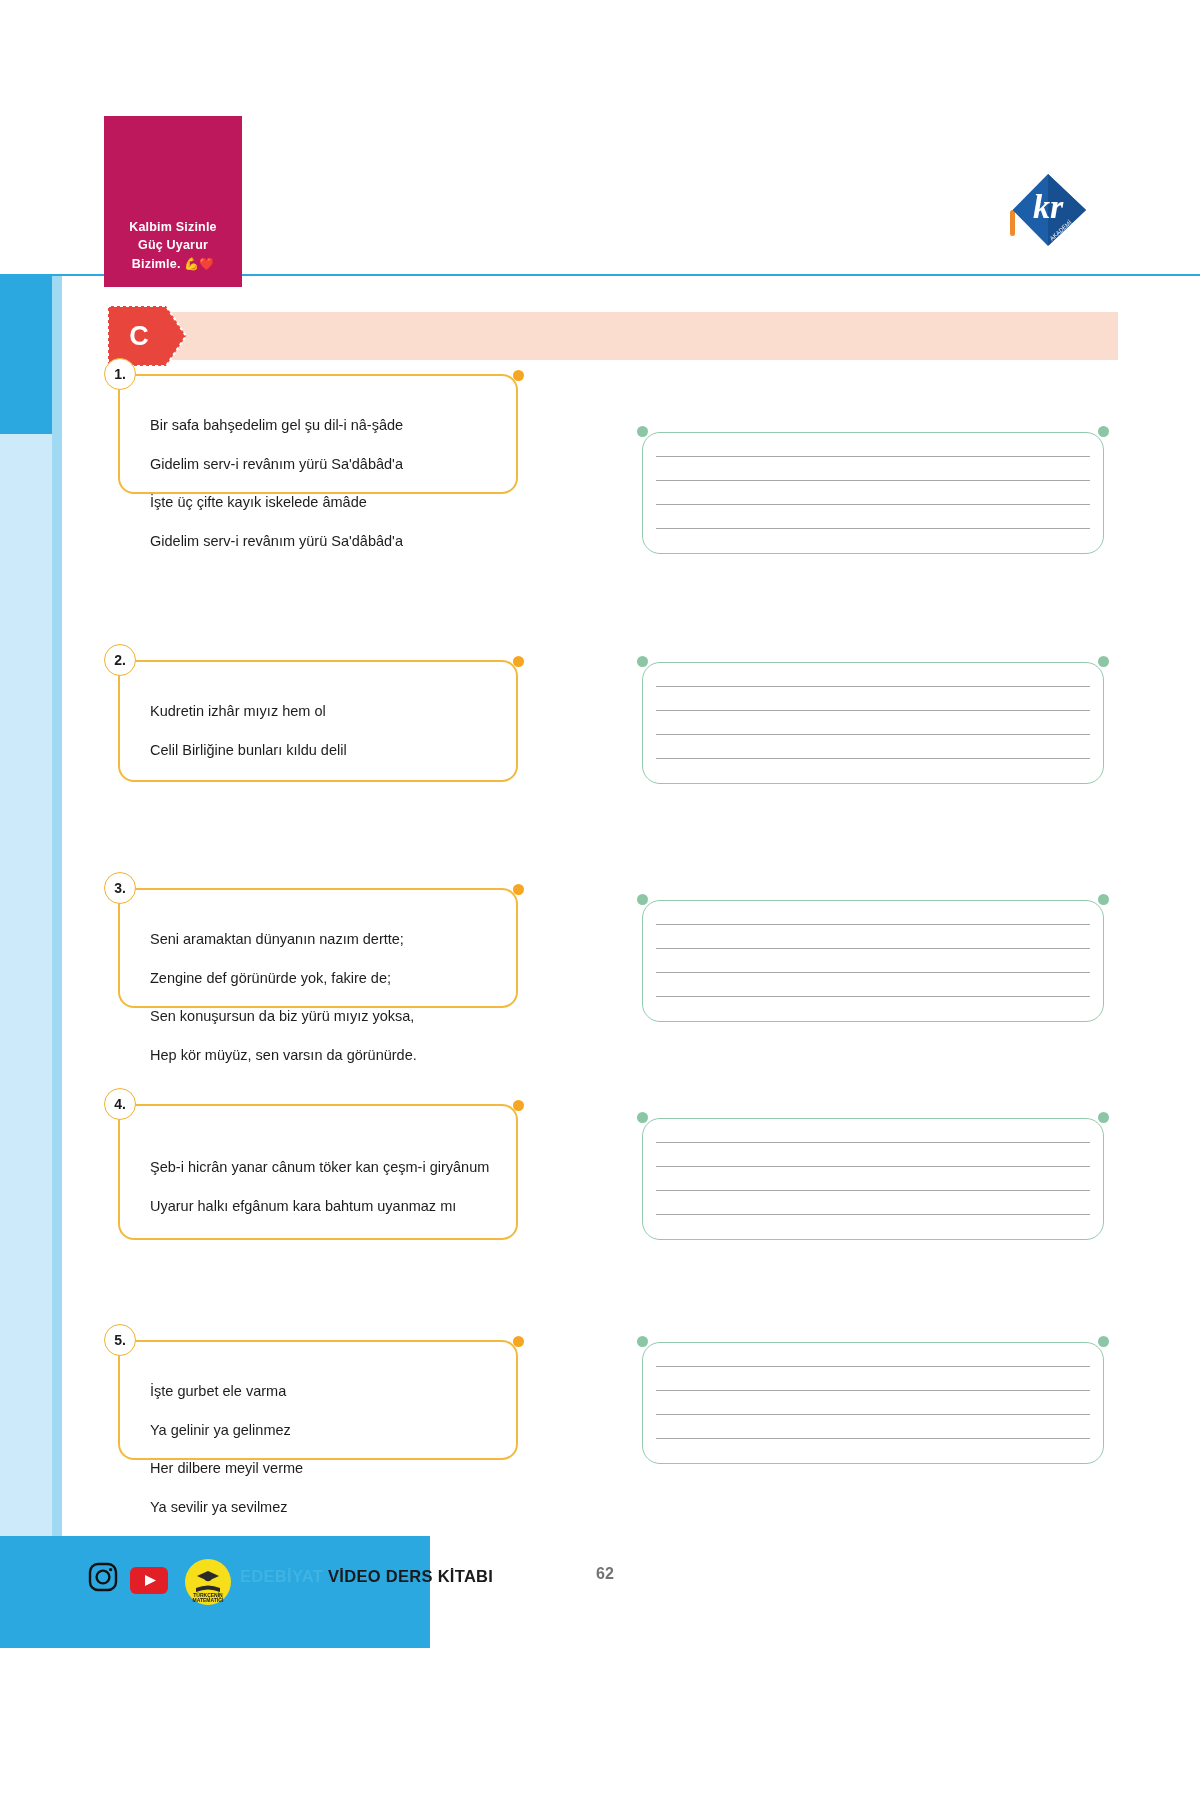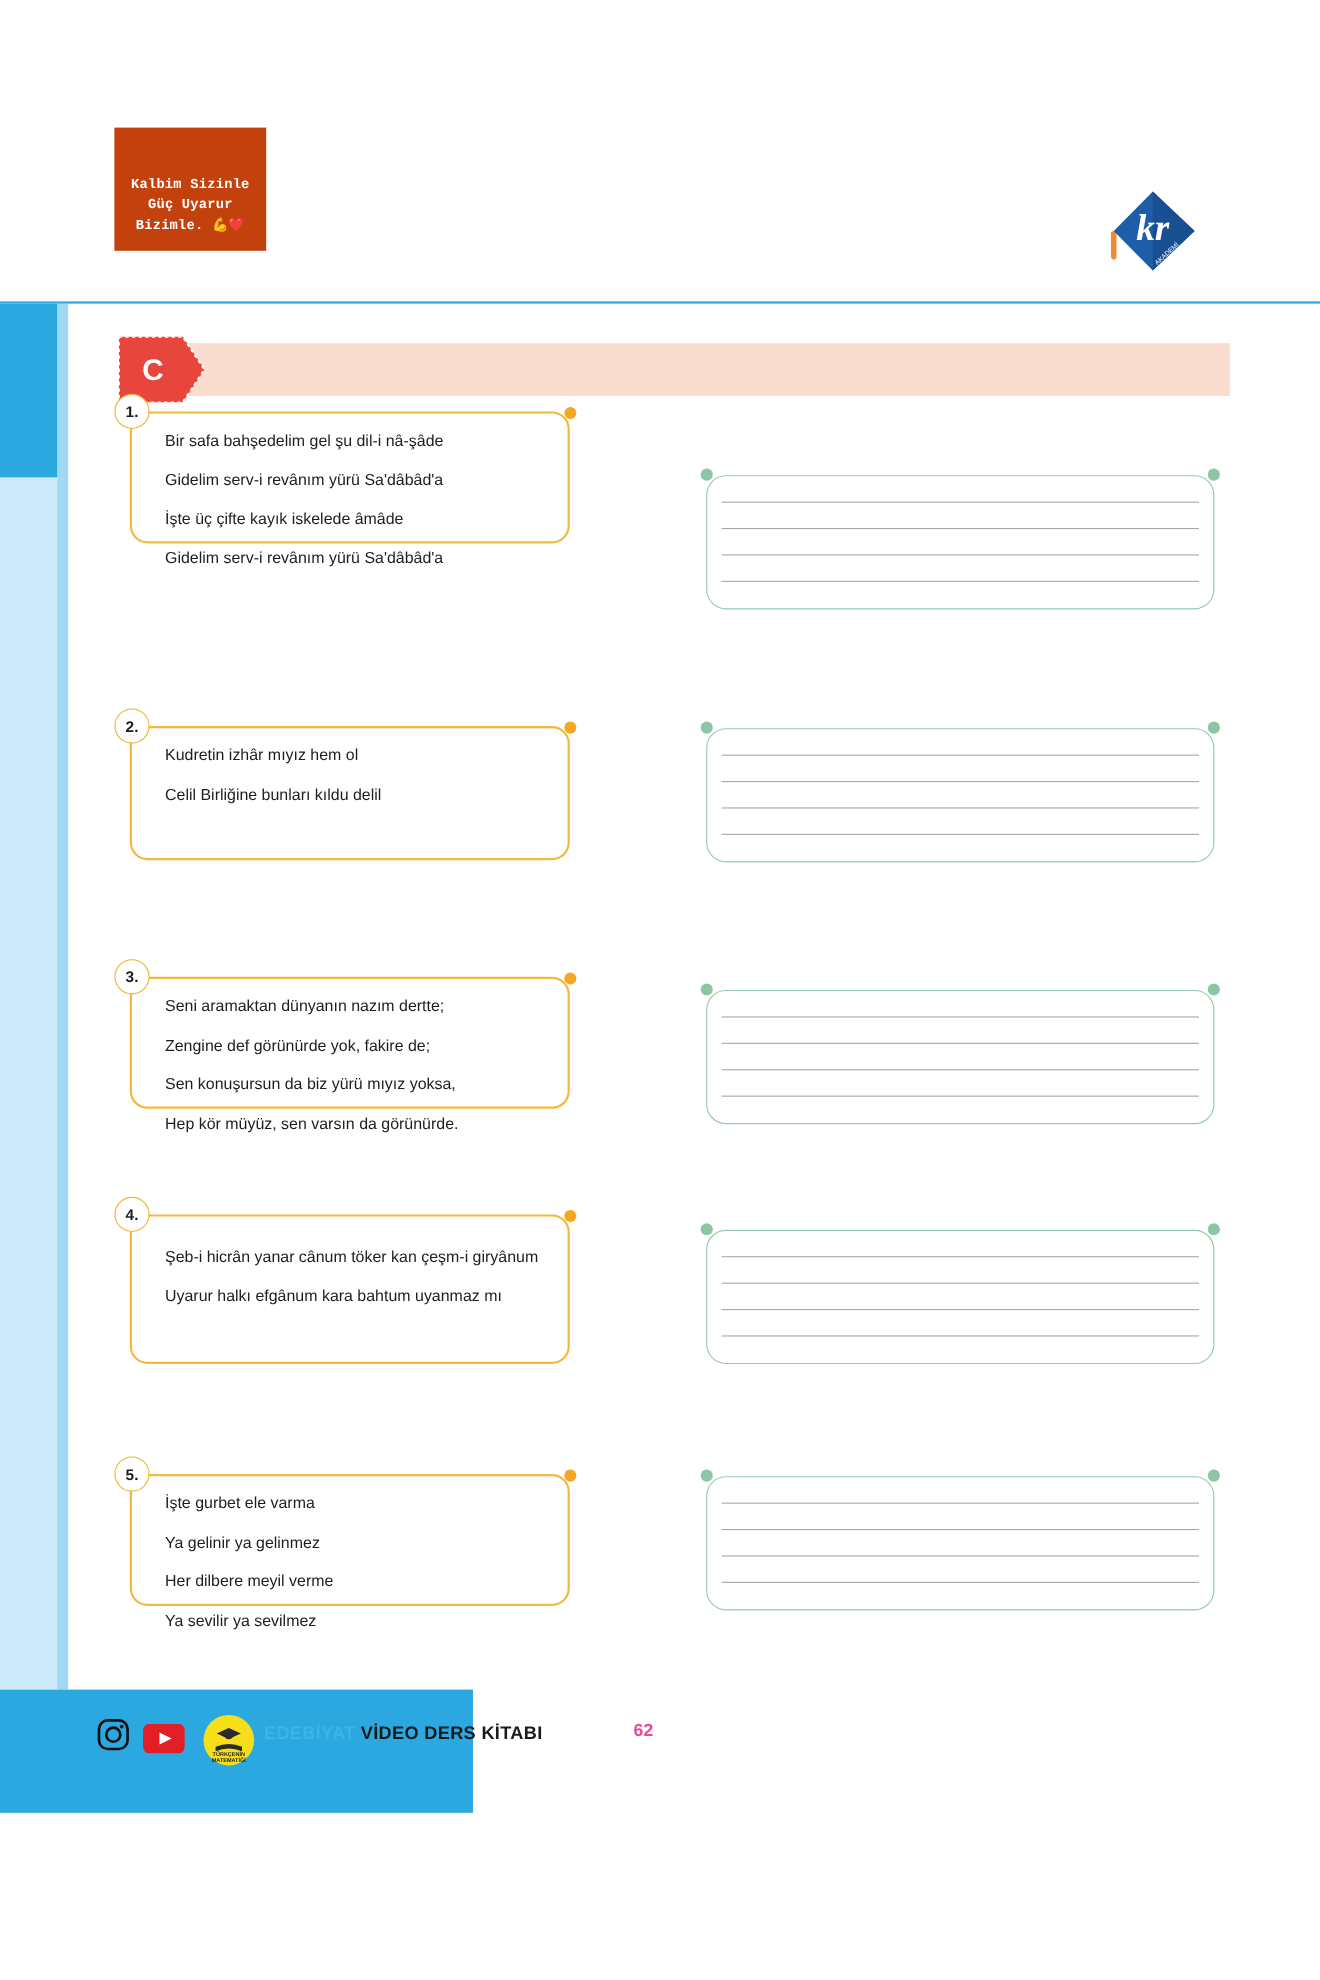--- a/index.html
+++ b/index.html
@@ -6,23 +6,22 @@
   body{
     width:1200px;height:1800px;
     background:#ffffff;
     font-family:"Liberation Sans","DejaVu Sans",sans-serif;
     position:relative;overflow:hidden;
   }
   .page{position:absolute;inset:0;}
 
   
   .blue-tab{
-    position:absolute;left:104px;top:116px;width:138px;height:112px;
-    background:#c2410c;
-    font-family:Liberation Mono, monospace;
+    position:absolute;left:104px;top:116px;width:138px;height:171px;
+    background:#be185d;
   }
   .blue-tab-text{
     position:absolute;left:0;right:0;bottom:14px;
     text-align:center;color:#ffffff;
     font-size:12.5px;font-weight:bold;line-height:1.45;
     letter-spacing:.2px;
   }
   .emoji{font-size:12px;letter-spacing:0;}
   .blue-left-top{
     position:absolute;left:0px;top:276px;width:52px;height:158px;
@@ -91,21 +90,21 @@
     box-sizing:border-box;
   }
   .q-dot{
     position:absolute;width:11px;height:11px;border-radius:50%;
     background:#f5a623;z-index:4;
   }
   .q-lines{
     position:absolute;left:46px;
     font-size:14.5px;color:#1d1d1d;line-height:1;
   }
-  .q-line{margin-bottom:21px;white-space:nowrap;}
+  .q-line{margin-bottom:21px;white-space:nowrap;margin-top:24px;}
 
   
   .ans{position:absolute;}
   .ans-box{
     position:absolute;left:0;top:0;right:0;bottom:0;
     border:1.6px solid #93c9ac;
     border-radius:18px;box-sizing:border-box;
   }
   .ans-dot-left{
     position:absolute;left:-5px;top:-6px;width:11px;height:11px;
@@ -131,22 +130,22 @@
     position:absolute;left:96px;top:0px;width:48px;height:48px;
   }
   .foot-text{
     position:absolute;left:152px;top:9px;
     font-size:16.5px;font-weight:bold;letter-spacing:.3px;
     white-space:nowrap;
   }
   .foot-text .blue{color:#3fb3e5;}
   .foot-text .dark{color:#1a1a1a;}
   .page-num{
-    position:absolute;left:576px;top:1565px;
-    font-size:16px;font-weight:bold;color:#ec4899;
+    position:absolute;left:596px;top:1565px;
+    font-size:16px;font-weight:bold;color:#737373;
   }
 </style>
 </head>
 <body>
 
 <div class="page">
 
   <div class="blue-left-strip2"></div>
   <div class="blue-left-strip"></div>
   <div class="blue-left-top"></div>

